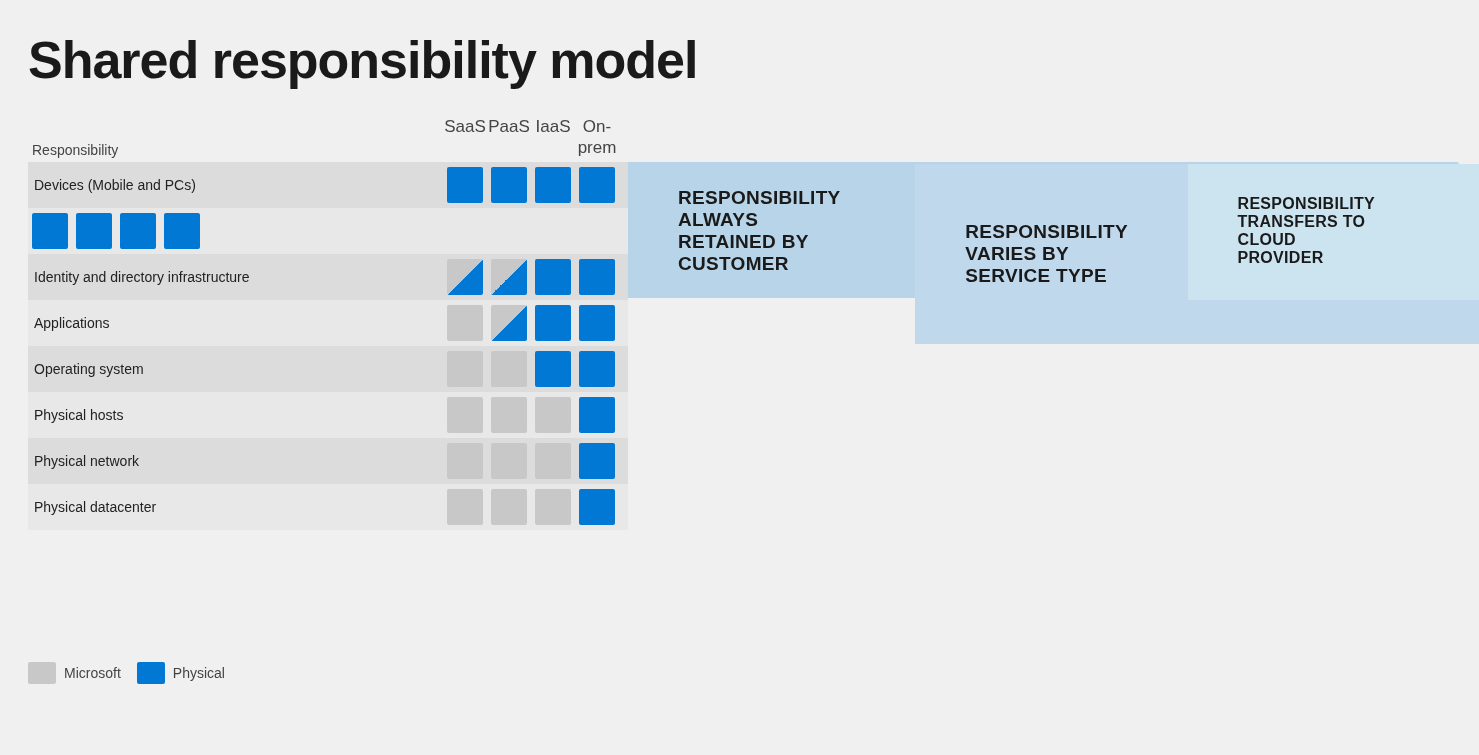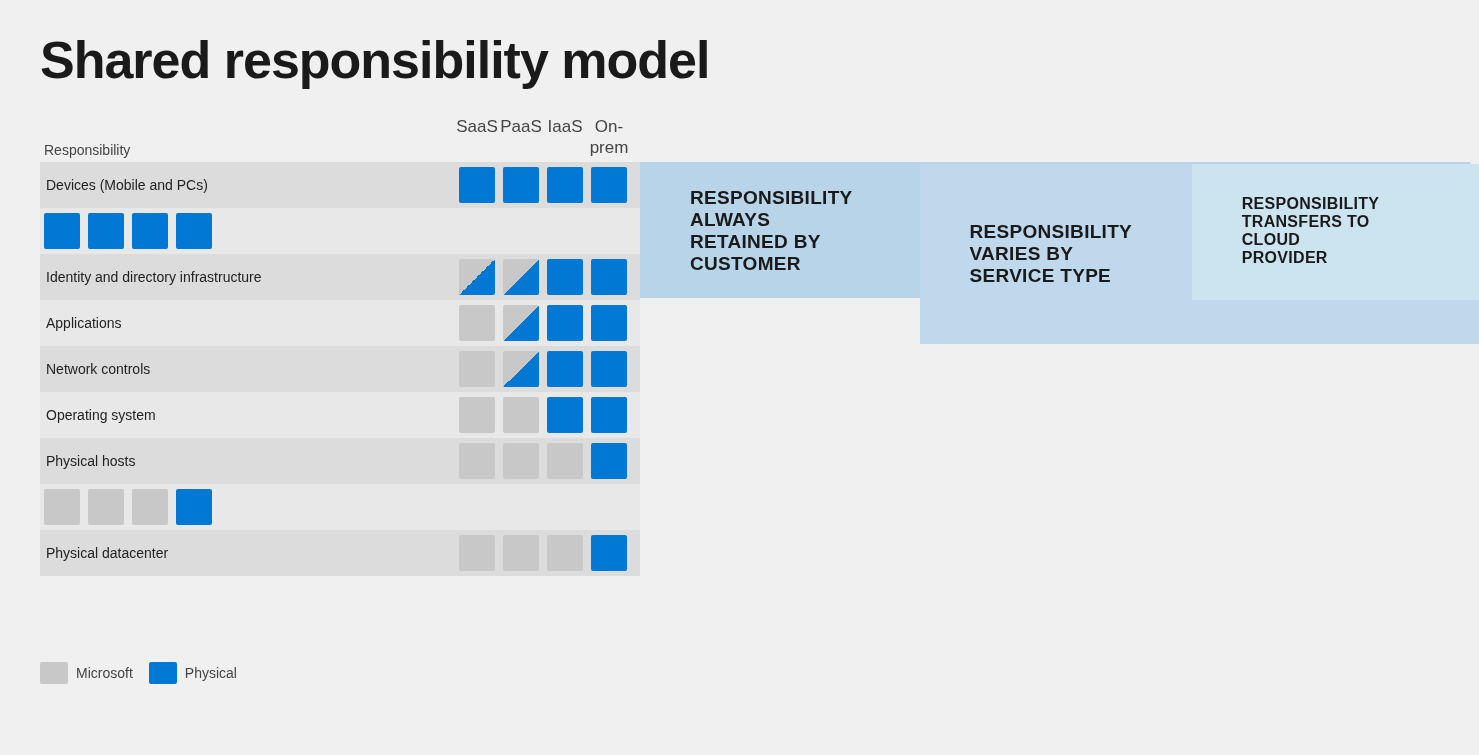--- a/index.html
+++ b/index.html
@@ -11,21 +11,21 @@
       overflow: hidden;
       display: flex;
       align-items: center;
       justify-content: center;
     }
     .slide {
       background: #f0f0f0;
       width: 1479px;
       height: 755px;
       position: relative;
-      padding: 30px 40px 20px 40px;
+      padding: 30px 40px 20px 28px;
     }
     .main-title {
       font-size: 52px;
       font-weight: 900;
       color: #1a1a1a;
       margin-bottom: 28px;
       letter-spacing: -1px;
     }
     .diagram-area {
       display: flex;
@@ -225,37 +225,20 @@
               </div>
               <div class="cell">
                 <div class="cell-inner cell-blue"></div>
               </div>
               <div class="cell">
                 <div class="cell-inner cell-blue"></div>
               </div>
             </div>
           </div>
           <div class="data-row">
-            <div class="row-label">Network controls</div>
-            <div class="cells">
-              <div class="cell">
-                <div class="cell-inner cell-gray"></div>
-              </div>
-              <div class="cell">
-                <div class="cell-tri-blue-br"></div>
-              </div>
-              <div class="cell">
-                <div class="cell-inner cell-blue"></div>
-              </div>
-              <div class="cell">
-                <div class="cell-inner cell-blue"></div>
-              </div>
-            </div>
-          </div>
-          <div class="data-row">
             <div class="row-label">Operating system</div>
             <div class="cells">
               <div class="cell">
                 <div class="cell-inner cell-gray"></div>
               </div>
               <div class="cell">
                 <div class="cell-inner cell-gray"></div>
               </div>
               <div class="cell">
                 <div class="cell-inner cell-blue"></div>
@@ -276,20 +259,21 @@
               </div>
               <div class="cell">
                 <div class="cell-inner cell-gray"></div>
               </div>
               <div class="cell">
                 <div class="cell-inner cell-blue"></div>
               </div>
             </div>
           </div>
           <div class="data-row">
+            <div class="row-label">Physical network</div>
             <div class="cells">
               <div class="cell">
                 <div class="cell-inner cell-gray"></div>
               </div>
               <div class="cell">
                 <div class="cell-inner cell-gray"></div>
               </div>
               <div class="cell">
                 <div class="cell-inner cell-gray"></div>
               </div>

